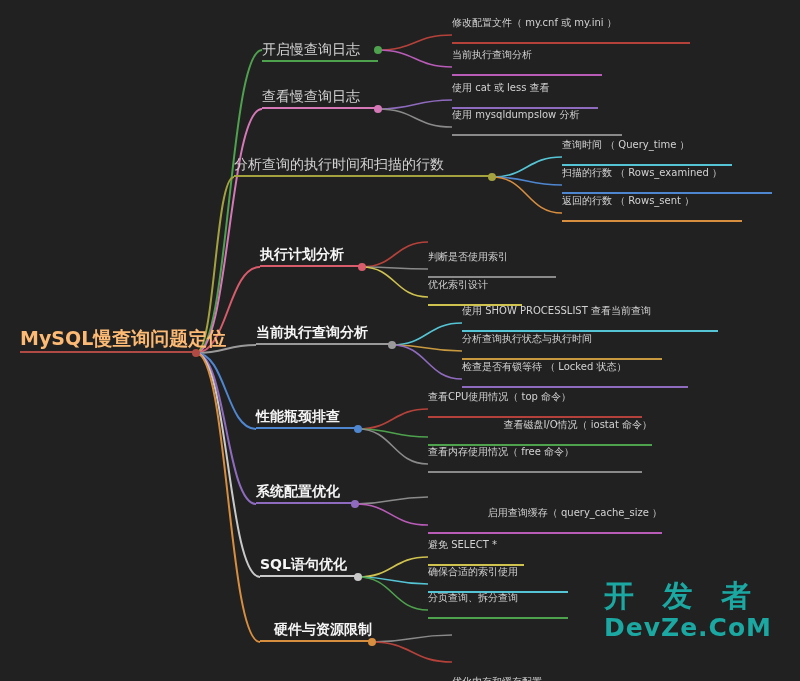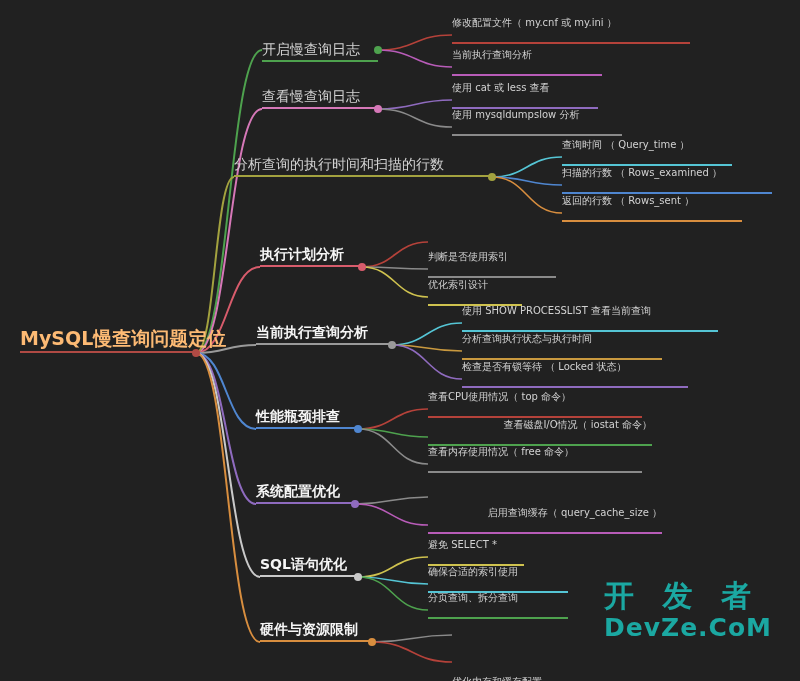--- a/index.html
+++ b/index.html
@@ -73,21 +73,21 @@
   <div class="node root" style="left: 20px; top: 329px; width: 176px; border-bottom-color: rgb(176, 74, 68);">MySQL慢查询问题定位</div>
 
   <div class="node branch" style="left: 262px; top: 29px; width: 116px; border-bottom-color: rgb(78, 162, 78); margin-top: 12px;">开启慢查询日志</div>
   <div class="node branch" style="left: 262px; top: 88px; width: 116px; border-bottom-color: rgb(214, 120, 184);">查看慢查询日志</div>
   <div class="node branch" style="left: 234px; top: 156px; width: 258px; border-bottom-color: rgb(163, 162, 63);">分析查询的执行时间和扫描的行数</div>
   <div class="node branch bold" style="left: 260px; top: 246px; width: 102px; border-bottom-color: rgb(216, 92, 108);">执行计划分析</div>
   <div class="node branch bold" style="left: 256px; top: 324px; width: 136px; border-bottom-color: rgb(154, 154, 154);">当前执行查询分析</div>
   <div class="node branch bold" style="left: 256px; top: 408px; width: 102px; border-bottom-color: rgb(79, 134, 208);">性能瓶颈排查</div>
   <div class="node branch bold" style="left: 256px; top: 483px; width: 99px; border-bottom-color: rgb(143, 107, 191);">系统配置优化</div>
   <div class="node branch bold" style="left: 260px; top: 556px; width: 98px; border-bottom-color: rgb(201, 201, 201);">SQL语句优化</div>
-  <div class="node branch bold" style="left: 260px; top: 621px; width: 112px; border-bottom-color: rgb(216, 142, 63);">硬件与资源限制</div>
+  <div class="node branch bold" style="left: 260px; top: 621px; width: 112px; border-bottom-color: rgb(216, 142, 63); text-align: right;">硬件与资源限制</div>
 
   <div class="node leaf" style="left: 452px; top: 15px; width: 238px; border-bottom-color: rgb(181, 66, 58);">修改配置文件（ my.cnf 或  my.ini ）</div>
   <div class="node leaf" style="left: 452px; top: 47px; width: 150px; border-bottom-color: rgb(184, 92, 184);">当前执行查询分析</div>
   <div class="node leaf" style="left: 452px; top: 80px; width: 146px; border-bottom-color: rgb(143, 107, 191);">使用 cat 或 less 查看</div>
   <div class="node leaf" style="left: 452px; top: 107px; width: 170px; border-bottom-color: rgb(138, 138, 138);">使用 mysqldumpslow 分析</div>
   <div class="node leaf" style="left: 562px; top: 137px; width: 170px; border-bottom-color: rgb(85, 197, 213);">查询时间 （ Query_time ）</div>
   <div class="node leaf" style="left: 562px; top: 165px; width: 210px; border-bottom-color: rgb(79, 134, 208);">扫描的行数 （ Rows_examined ）</div>
   <div class="node leaf" style="left: 562px; top: 193px; width: 180px; border-bottom-color: rgb(216, 142, 63);">返回的行数 （ Rows_sent ）</div>
   <div class="node leaf" style="left: 428px; top: 249px; width: 128px; border-bottom-color: rgb(138, 138, 138);">判断是否使用索引</div>
   <div class="node leaf" style="left: 428px; top: 277px; width: 94px; border-bottom-color: rgb(207, 194, 79);">优化索引设计</div>

